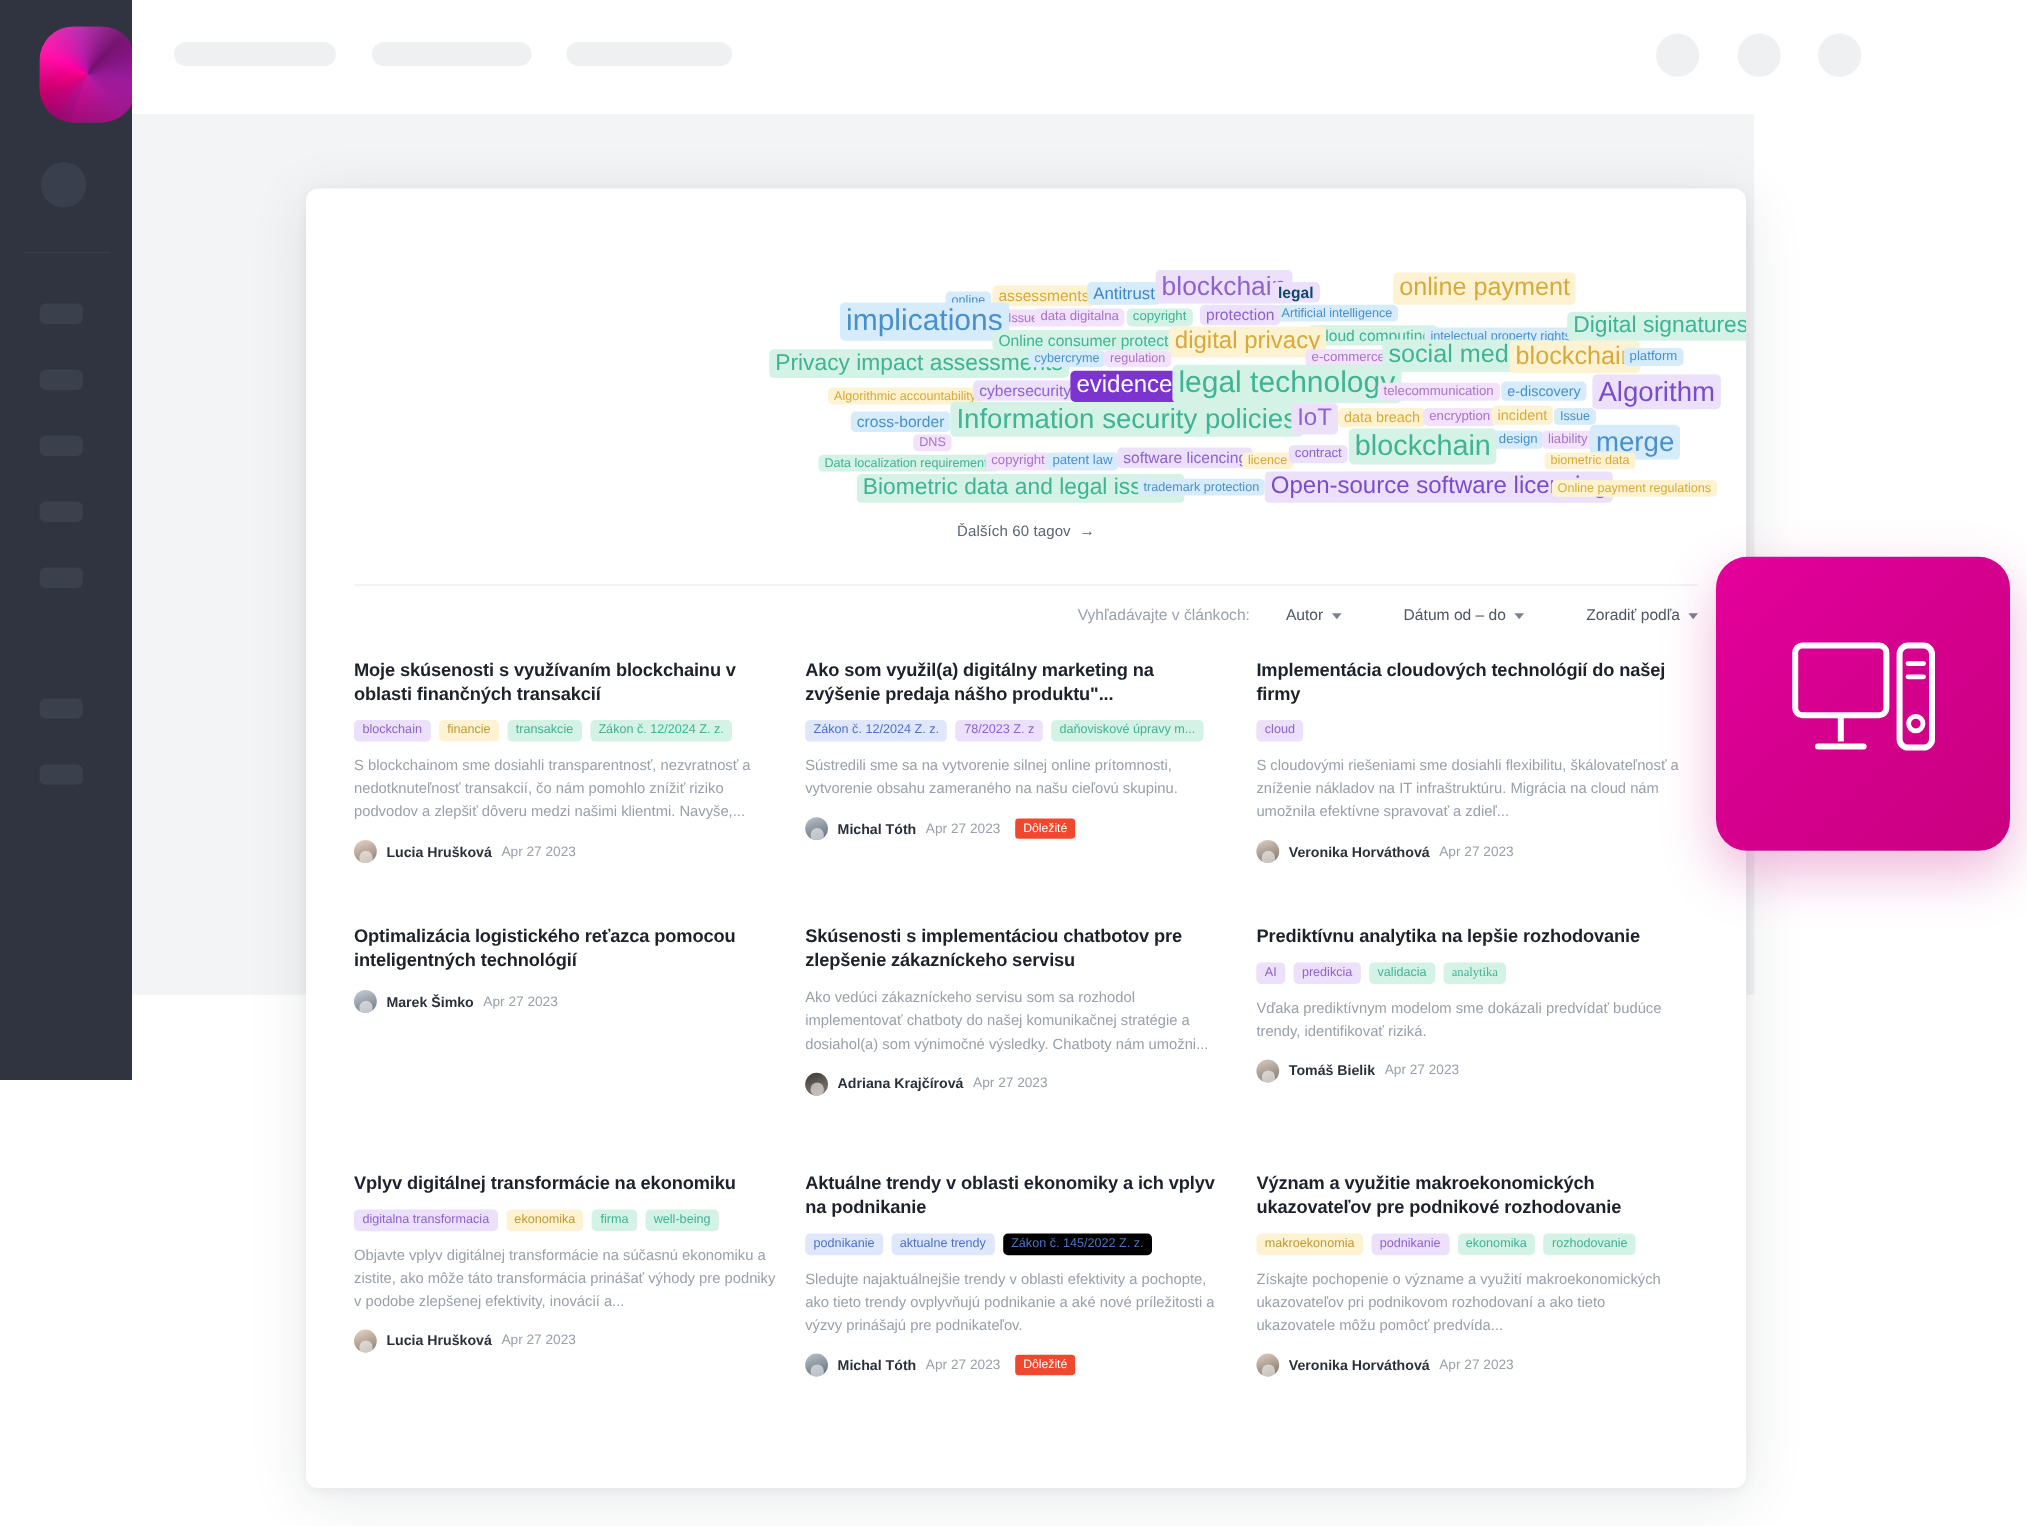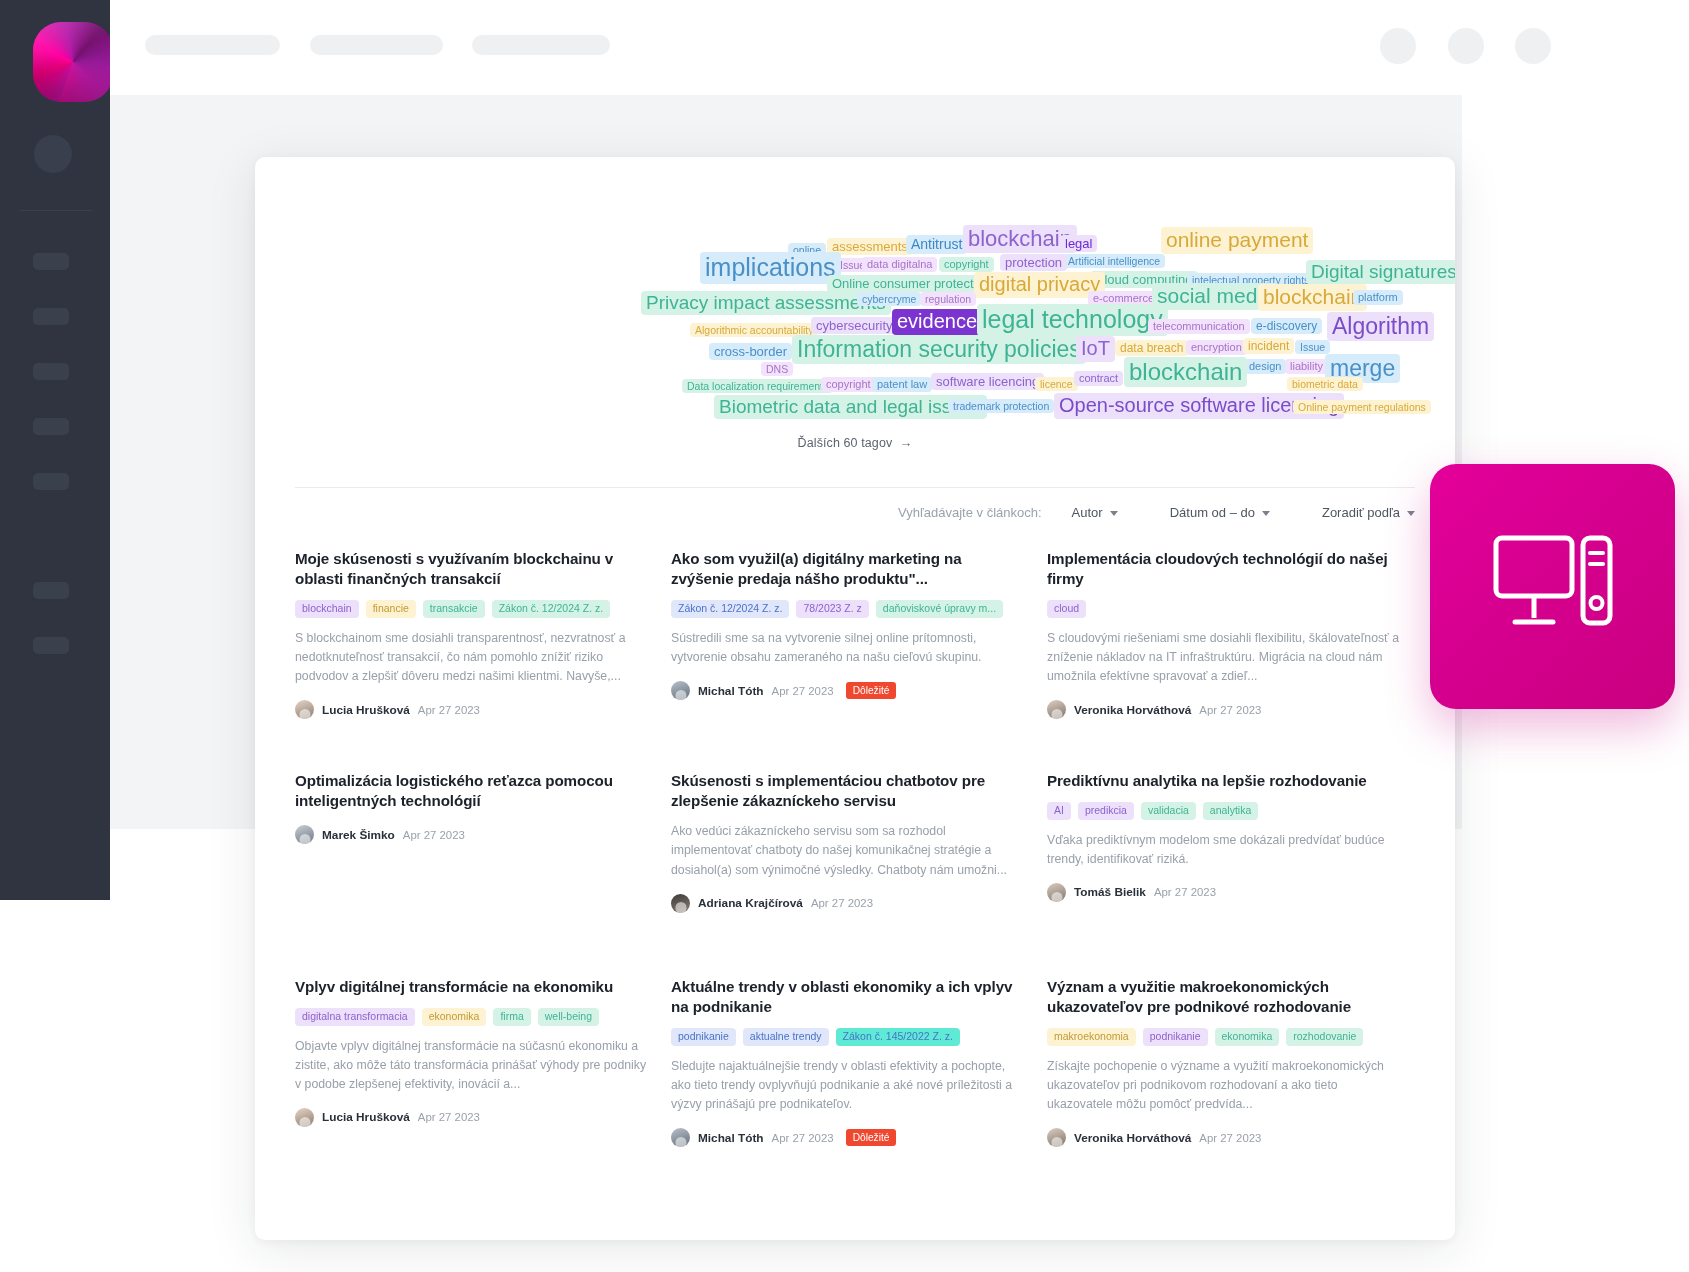--- a/index.html
+++ b/index.html
@@ -227,21 +227,21 @@
   </div>
 </div>
 
 <div class="card">
 
   <div class="tagcloud" id="tagcloud">
       <span class="tag" style="left: 533px; top: 44px; font-size: 10.5px; color: rgb(74, 144, 200); background: rgb(214, 236, 250);">online</span>
       <span class="tag" style="left: 572px; top: 39px; font-size: 13px; color: rgb(216, 169, 58); background: rgb(253, 243, 210);">assessments</span>
       <span class="tag" style="left: 651px; top: 36px; font-size: 14px; color: rgb(63, 134, 198); background: rgb(214, 236, 250);">Antitrust</span>
       <span class="tag" style="left: 708px; top: 26px; font-size: 22px; color: rgb(142, 98, 207); background: rgb(236, 224, 251);">blockchain</span>
-      <span class="tag" style="left: 805px; top: 36px; font-size: 13px; color: #6d28d9; background: rgb(236, 224, 251);">legal</span>
+      <span class="tag" style="left: 805px; top: 36px; font-size: 13px; color: #0c4a6e; background: rgb(236, 224, 251); font-weight: bold;">legal</span>
       <span class="tag" style="left: 906px; top: 28px; font-size: 21px; color: rgb(216, 169, 58); background: rgb(253, 243, 210);">online payment</span>
       <span class="tag" style="left: 808px; top: 55px; font-size: 10.5px; color: rgb(74, 144, 200); background: rgb(214, 236, 250);">Artificial intelligence</span>
       <span class="tag" style="left: 580px; top: 59px; font-size: 10.5px; color: rgb(168, 116, 200); background: rgb(242, 226, 251);">Issue</span>
       <span class="tag" style="left: 607px; top: 58px; font-size: 11px; color: rgb(168, 116, 200); background: rgb(242, 226, 251);">data digitalna</span>
       <span class="tag" style="left: 684px; top: 58px; font-size: 11px; color: rgb(63, 179, 148); background: rgb(212, 243, 230);">copyright</span>
       <span class="tag" style="left: 445px; top: 53px; font-size: 25px; color: rgb(74, 144, 200); background: rgb(214, 236, 250);">implications</span>
       <span class="tag" style="left: 745px; top: 55px; font-size: 13px; color: rgb(142, 98, 207); background: rgb(236, 224, 251);">protection</span>
       <span class="tag" style="left: 835px; top: 72px; font-size: 13px; color: rgb(63, 179, 148); background: rgb(212, 243, 230);">Cloud computing</span>
       <span class="tag" style="left: 932px; top: 74px; font-size: 10.5px; color: rgb(74, 144, 200); background: rgb(214, 236, 250);">intelectual property rights</span>
       <span class="tag" style="left: 1051px; top: 61px; font-size: 19px; color: rgb(63, 179, 148); background: rgb(212, 243, 230);">Digital signatures</span>
@@ -367,21 +367,21 @@
           <span class="art-author">Adriana Krajčírová</span>
           <span class="art-date">Apr 27 2023</span>
         </div>
       </div>
       <div class="cell r2">
         <div class="art-title">Prediktívnu analytika na lepšie rozhodovanie</div>
         <div class="chips">
           <span class="chip" style="color: rgb(142, 98, 207); background: rgb(236, 224, 251);">AI</span>
           <span class="chip" style="color: rgb(142, 98, 207); background: rgb(236, 224, 251);">predikcia</span>
           <span class="chip" style="color: rgb(63, 179, 148); background: rgb(212, 243, 230);">validacia</span>
-          <span class="chip" style="color: rgb(63, 179, 148); background: rgb(212, 243, 230);">analytika</span>
+          <span class="chip" style="color: rgb(63, 179, 148); background: rgb(212, 243, 230); font-family: Liberation Serif, serif;">analytika</span>
         </div>
         <div class="art-excerpt">Vďaka prediktívnym modelom sme dokázali predvídať budúce trendy, identifikovať riziká.</div>
         <div class="art-meta">
           <div class="avatar a6"></div>
           <span class="art-author">Tomáš Bielik</span>
           <span class="art-date">Apr 27 2023</span>
         </div>
       </div>
       <div class="cell">
         <div class="art-title">Vplyv digitálnej transformácie na ekonomiku</div>
@@ -396,21 +396,21 @@
           <div class="avatar a1"></div>
           <span class="art-author">Lucia Hrušková</span>
           <span class="art-date">Apr 27 2023</span>
         </div>
       </div>
       <div class="cell">
         <div class="art-title">Aktuálne trendy v oblasti ekonomiky a ich vplyv na podnikanie</div>
         <div class="chips">
           <span class="chip" style="color: rgb(74, 114, 200); background: rgb(224, 231, 251);">podnikanie</span>
           <span class="chip" style="color: rgb(74, 114, 200); background: rgb(224, 231, 251);">aktualne trendy</span>
-          <span class="chip" style="color: rgb(74, 114, 200); background: #5eead4;">Zákon č. 145/2022 Z. z.</span>
+          <span class="chip" style="color: rgb(74, 114, 200); background: #000000;">Zákon č. 145/2022 Z. z.</span>
         </div>
         <div class="art-excerpt">Sledujte najaktuálnejšie trendy v oblasti efektivity a pochopte, ako tieto trendy ovplyvňujú podnikanie a aké nové príležitosti a výzvy prinášajú pre podnikateľov.</div>
         <div class="art-meta">
           <div class="avatar a2"></div>
           <span class="art-author">Michal Tóth</span>
           <span class="art-date">Apr 27 2023</span>
           <span class="badge-imp">Dôležité</span>
         </div>
       </div>
       <div class="cell">

